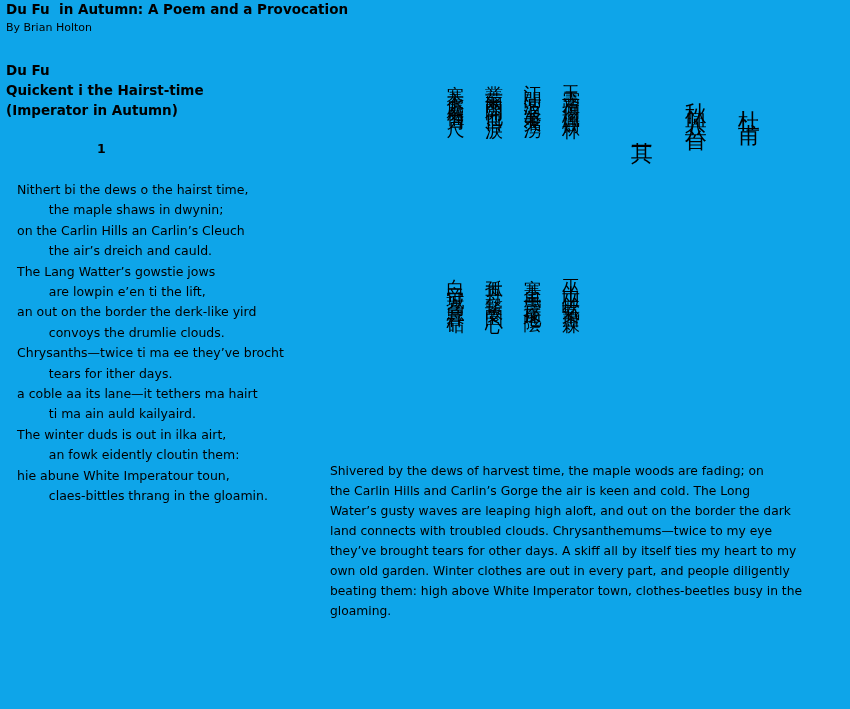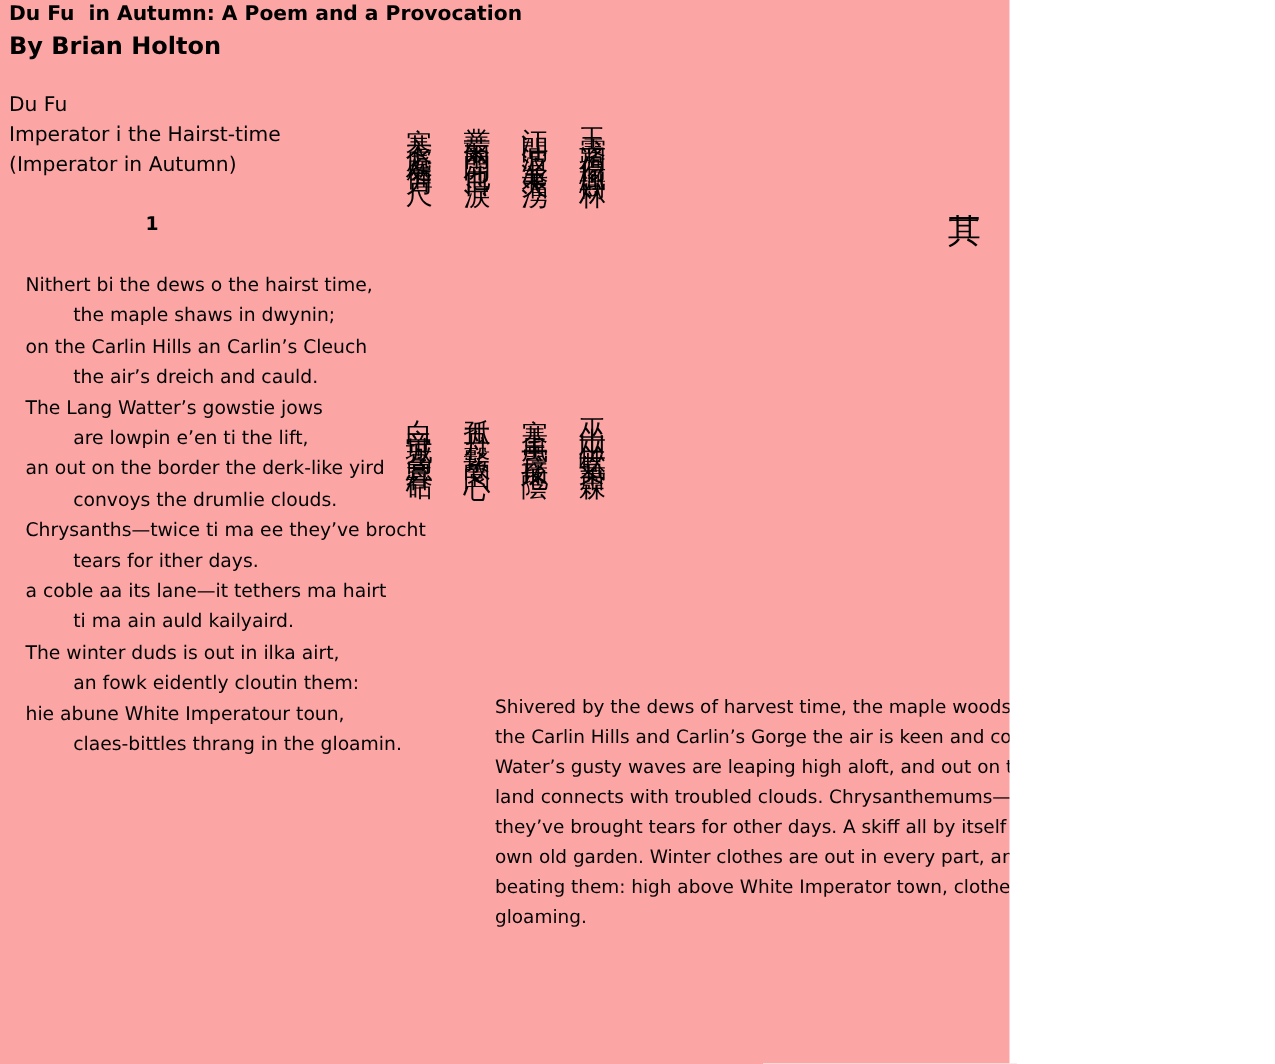--- a/index.html
+++ b/index.html
@@ -1,45 +1,45 @@
 <!DOCTYPE html>
 <html><head>
 <meta charset="utf-8">
 <style>
   html, body { margin: 0; padding: 0; background: #ffffff; }
   .page {
     position: relative;
-    width: 673px;
+    width: 850px;
     height: 709px;
-    background: #fca5a5;
+    background: #0ea5e9;
     color: #000000;
     font-family: "DejaVu Sans", "Liberation Sans", sans-serif;
     overflow: hidden;
   }
   .doc-title {
     position: absolute;
     left: 6px;
     top: 1px;
     font-size: 13.5px;
     font-weight: bold;
     white-space: pre;
   }
   .byline {
     position: absolute;
     left: 6px;
     top: 21px;
-    font-size: 16px;
-    font-weight: bold;
+    font-size: 11px;
+    font-weight: normal;
   }
   .poem-head {
     position: absolute;
     left: 6px;
     top: 60px;
     font-size: 13.5px;
-    font-weight: normal;
+    font-weight: bold;
     line-height: 20px;
   }
   .section-number {
     position: absolute;
     left: 97px;
     top: 141px;
     font-size: 12.5px;
     font-weight: bold;
   }
   .scots-poem {
@@ -102,21 +102,21 @@
 <body>
 
 <div class="page">
 
   <div class="doc-title">Du Fu  in Autumn: A Poem and a Provocation</div>
 
   <div class="byline">By Brian Holton</div>
 
   <div class="poem-head">
     <div>Du Fu</div>
-    <div>Imperator i the Hairst-time</div>
+    <div>Quickent i the Hairst-time</div>
     <div>(Imperator in Autumn)</div>
   </div>
 
   <div class="section-number">1</div>
 
   <div class="scots-poem">Nithert bi the dews o the hairst time,
         the maple shaws in dwynin;
 on the Carlin Hills an Carlin’s Cleuch
         the air’s dreich and cauld.
 The Lang Watter’s gowstie jows

